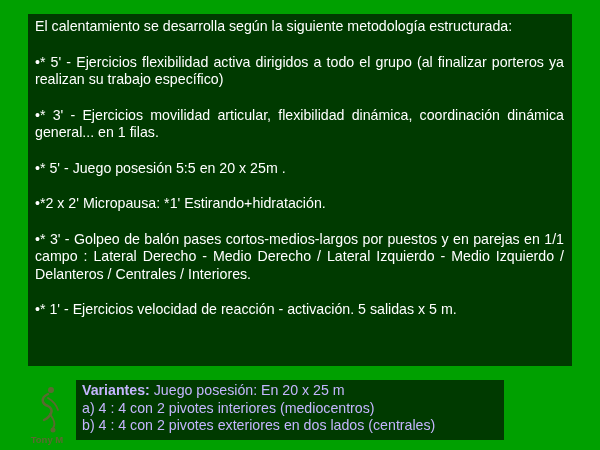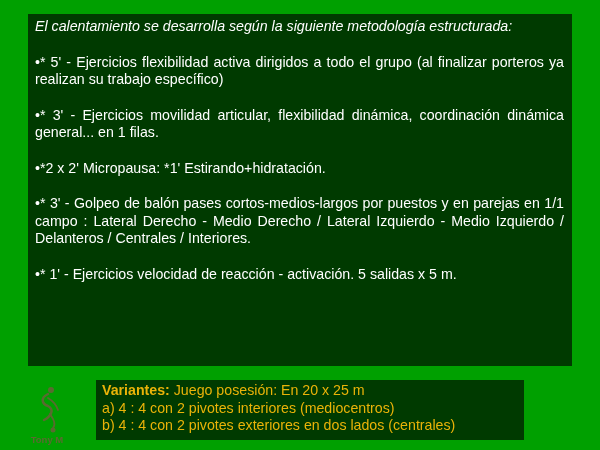--- a/index.html
+++ b/index.html
@@ -25,32 +25,31 @@
     padding: 4px 8px 0 7px;
     color: #ffffff;
     font-size: 14.2px;
     line-height: 17.5px;
     text-align: justify;
   }
   .main-box p {
     margin: 0 0 18px 0;
   }
   .main-box p.intro {
-    font-style: italic;
   }
   .variants-box {
     position: absolute;
-    left: 96px;
+    left: 76px;
     top: 380px;
     width: 428px;
     height: 60px;
     background: #003a00;
     box-sizing: border-box;
     padding: 2px 6px;
-    color: #eab308;
+    color: #c4b5fd;
     font-size: 14.2px;
     line-height: 17.5px;
   }
   .variants-box .line {
     white-space: nowrap;
   }
   .variants-box b {
     font-weight: bold;
   }
   .logo {
@@ -73,20 +72,21 @@
     white-space: nowrap;
   }
 </style>
 </head>
 <body>
 
 <div class="main-box">
   <p class="intro">El calentamiento se desarrolla según la siguiente metodología estructurada:</p>
   <p>•* 5' - Ejercicios flexibilidad activa dirigidos a todo el grupo (al finalizar porteros ya realizan su trabajo específico)</p>
   <p>•* 3' - Ejercicios movilidad articular, flexibilidad dinámica, coordinación dinámica general... en 1 filas.</p>
+  <p>•* 5' - Juego posesión 5:5 en 20 x 25m .</p>
   <p>•*2 x 2' Micropausa: *1' Estirando+hidratación.</p>
   <p>•* 3' - Golpeo de balón pases cortos-medios-largos por puestos y en parejas en 1/1 campo : Lateral Derecho - Medio Derecho / Lateral Izquierdo - Medio Izquierdo / Delanteros / Centrales / Interiores.</p>
   <p>•* 1' - Ejercicios velocidad de reacción - activación. 5 salidas x 5 m.</p>
 </div>
 
 <div class="variants-box">
   <div class="line"><b>Variantes:</b><span> Juego posesión: En 20 x 25 m</span></div>
   <div class="line">a)  4 : 4 con 2 pivotes interiores (mediocentros)</div>
   <div class="line">b)  4 : 4 con 2 pivotes exteriores en dos lados (centrales)</div>
 </div>

